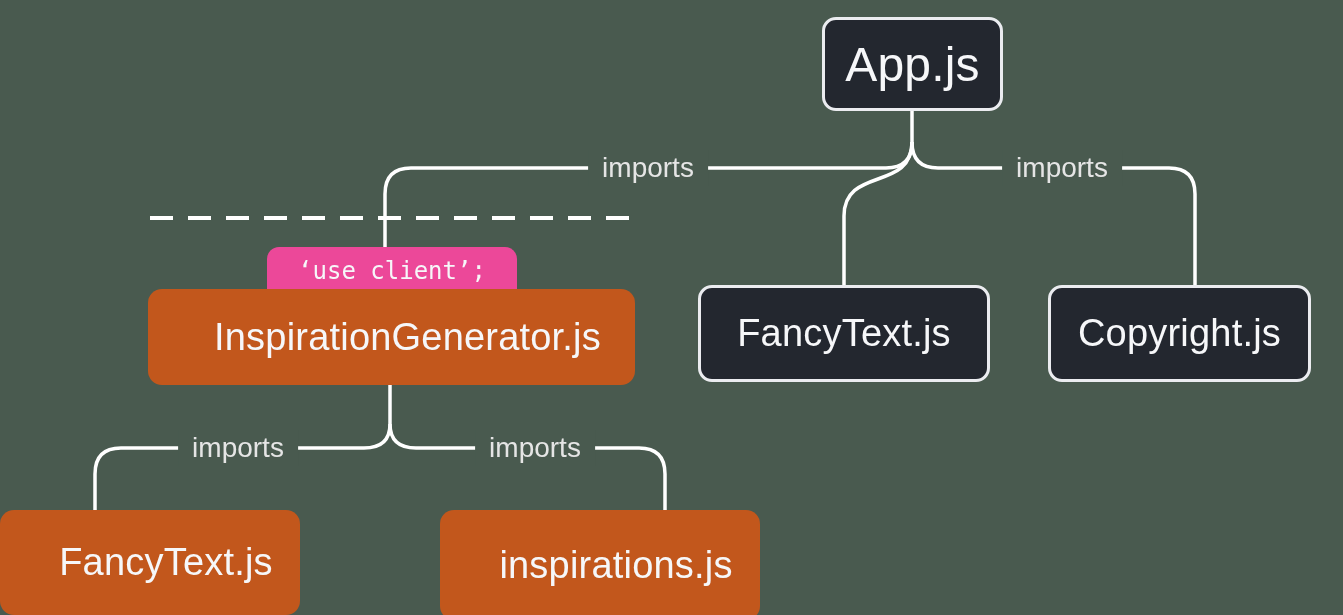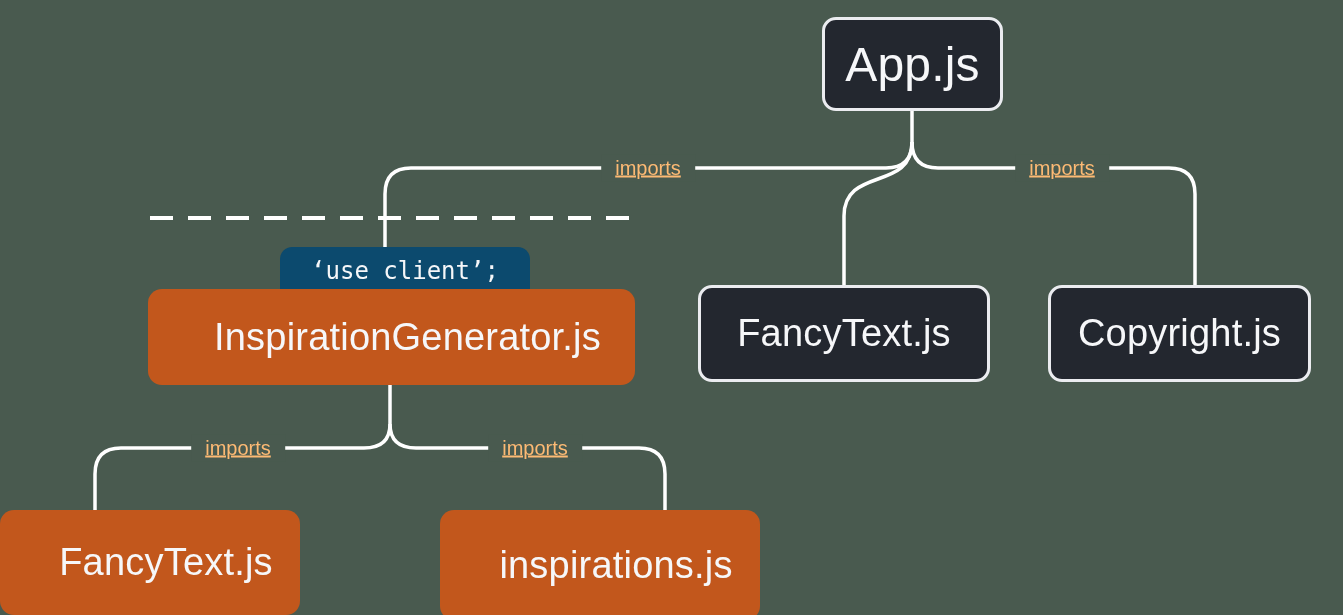--- a/index.html
+++ b/index.html
@@ -52,44 +52,43 @@
   }
   .node-app           { left: 822px;  top: 7px;   width: 181px; height: 94px; font-size: 48px; margin-top: 10px; }
   .node-fancy-top     { left: 698px;  top: 285px; width: 292px; height: 97px; }
   .node-copyright     { left: 1048px; top: 285px; width: 263px; height: 97px; }
   .node-ig            { left: 148px;  top: 289px; width: 487px; height: 96px; }
   .node-fancy-bottom  { left: 0px;    top: 510px; width: 300px; height: 105px; }
   .node-inspirations  { left: 440px;  top: 510px; width: 320px; height: 110px; }
   .directive-tab {
     position: absolute;
     z-index: 1;
-    left: 280px;
+    left: 267px;
     top: 247px;
     width: 250px;
     height: 48px;
-    background: #0c4a6e;
+    background: #ec4899;
     border-radius: 12px 12px 0 0;
     display: flex;
     align-items: center;
     justify-content: center;
     color: #F6F7F9;
     font-family: "DejaVu Sans Mono", monospace;
     font-size: 24px;
     white-space: nowrap;
   }
   .edge-label {
     position: absolute;
     z-index: 3;
     transform: translate(-50%, -50%);
     background: #495A4F;
     padding: 2px 14px;
-    color: #fdba74;
-    font-size: 20px;
+    color: #e5e5e5;
+    font-size: 28px;
     white-space: nowrap;
-    text-decoration: underline;
   }
   .edge-label-1 { left: 648px;  top: 168px; }
   .edge-label-2 { left: 1062px; top: 168px; }
   .edge-label-3 { left: 238px;  top: 448px; }
   .edge-label-4 { left: 535px;  top: 448px; }
 </style>
 </head>
 <body>
 
 <div class="canvas">

